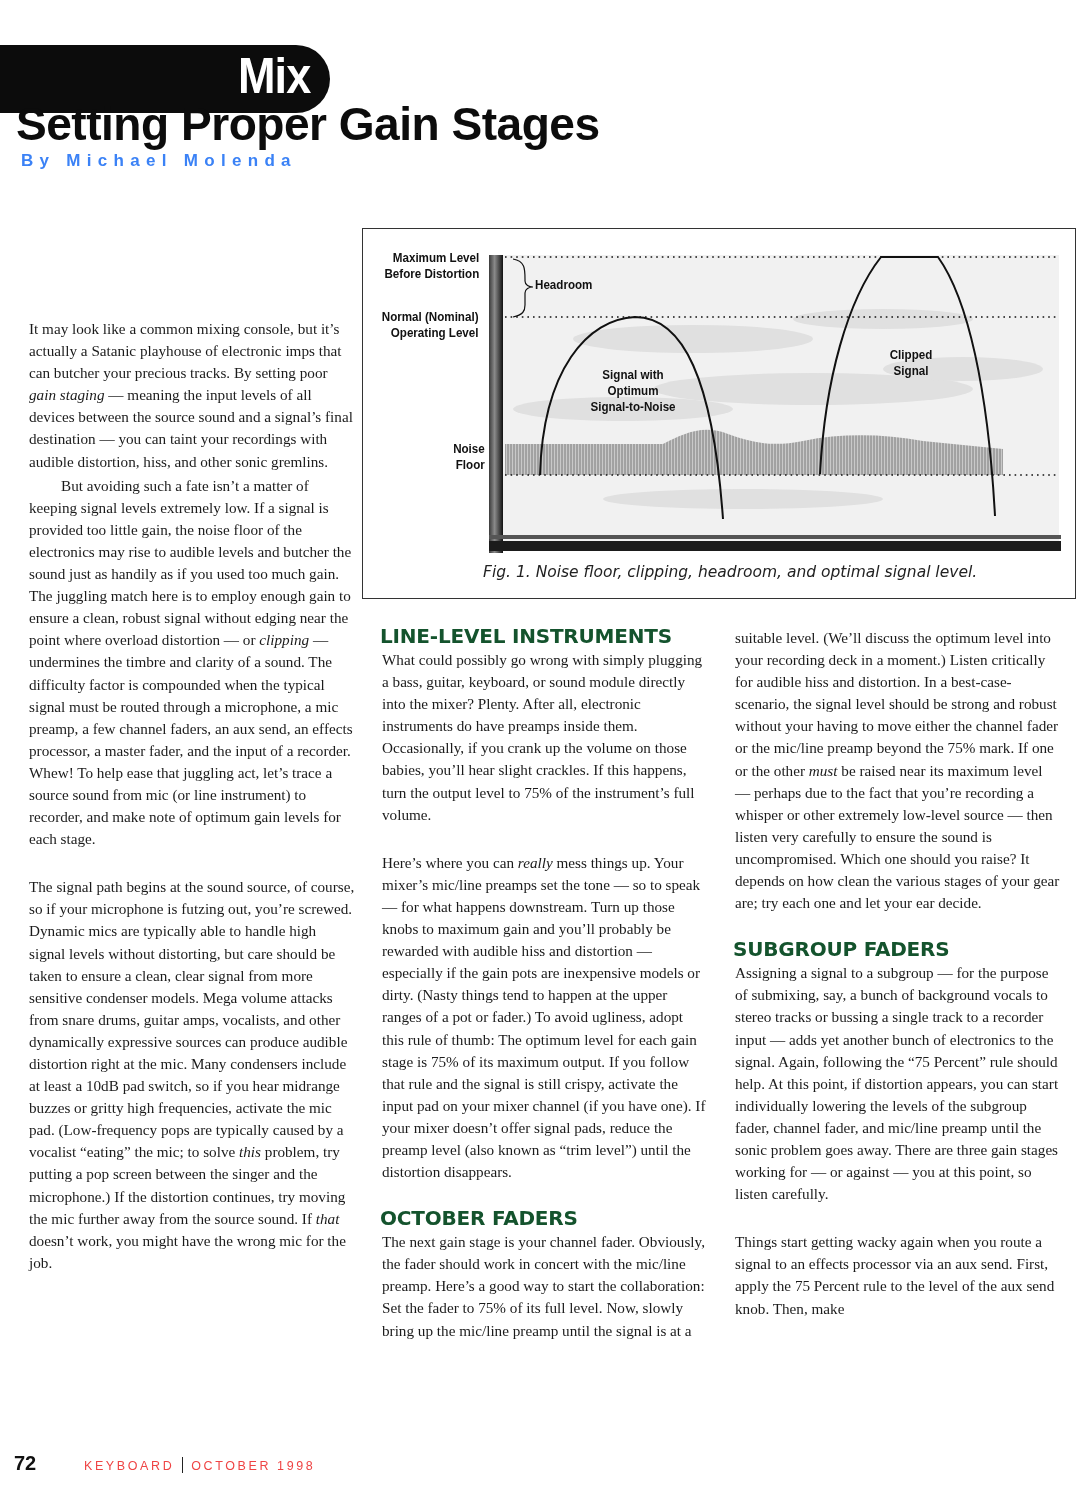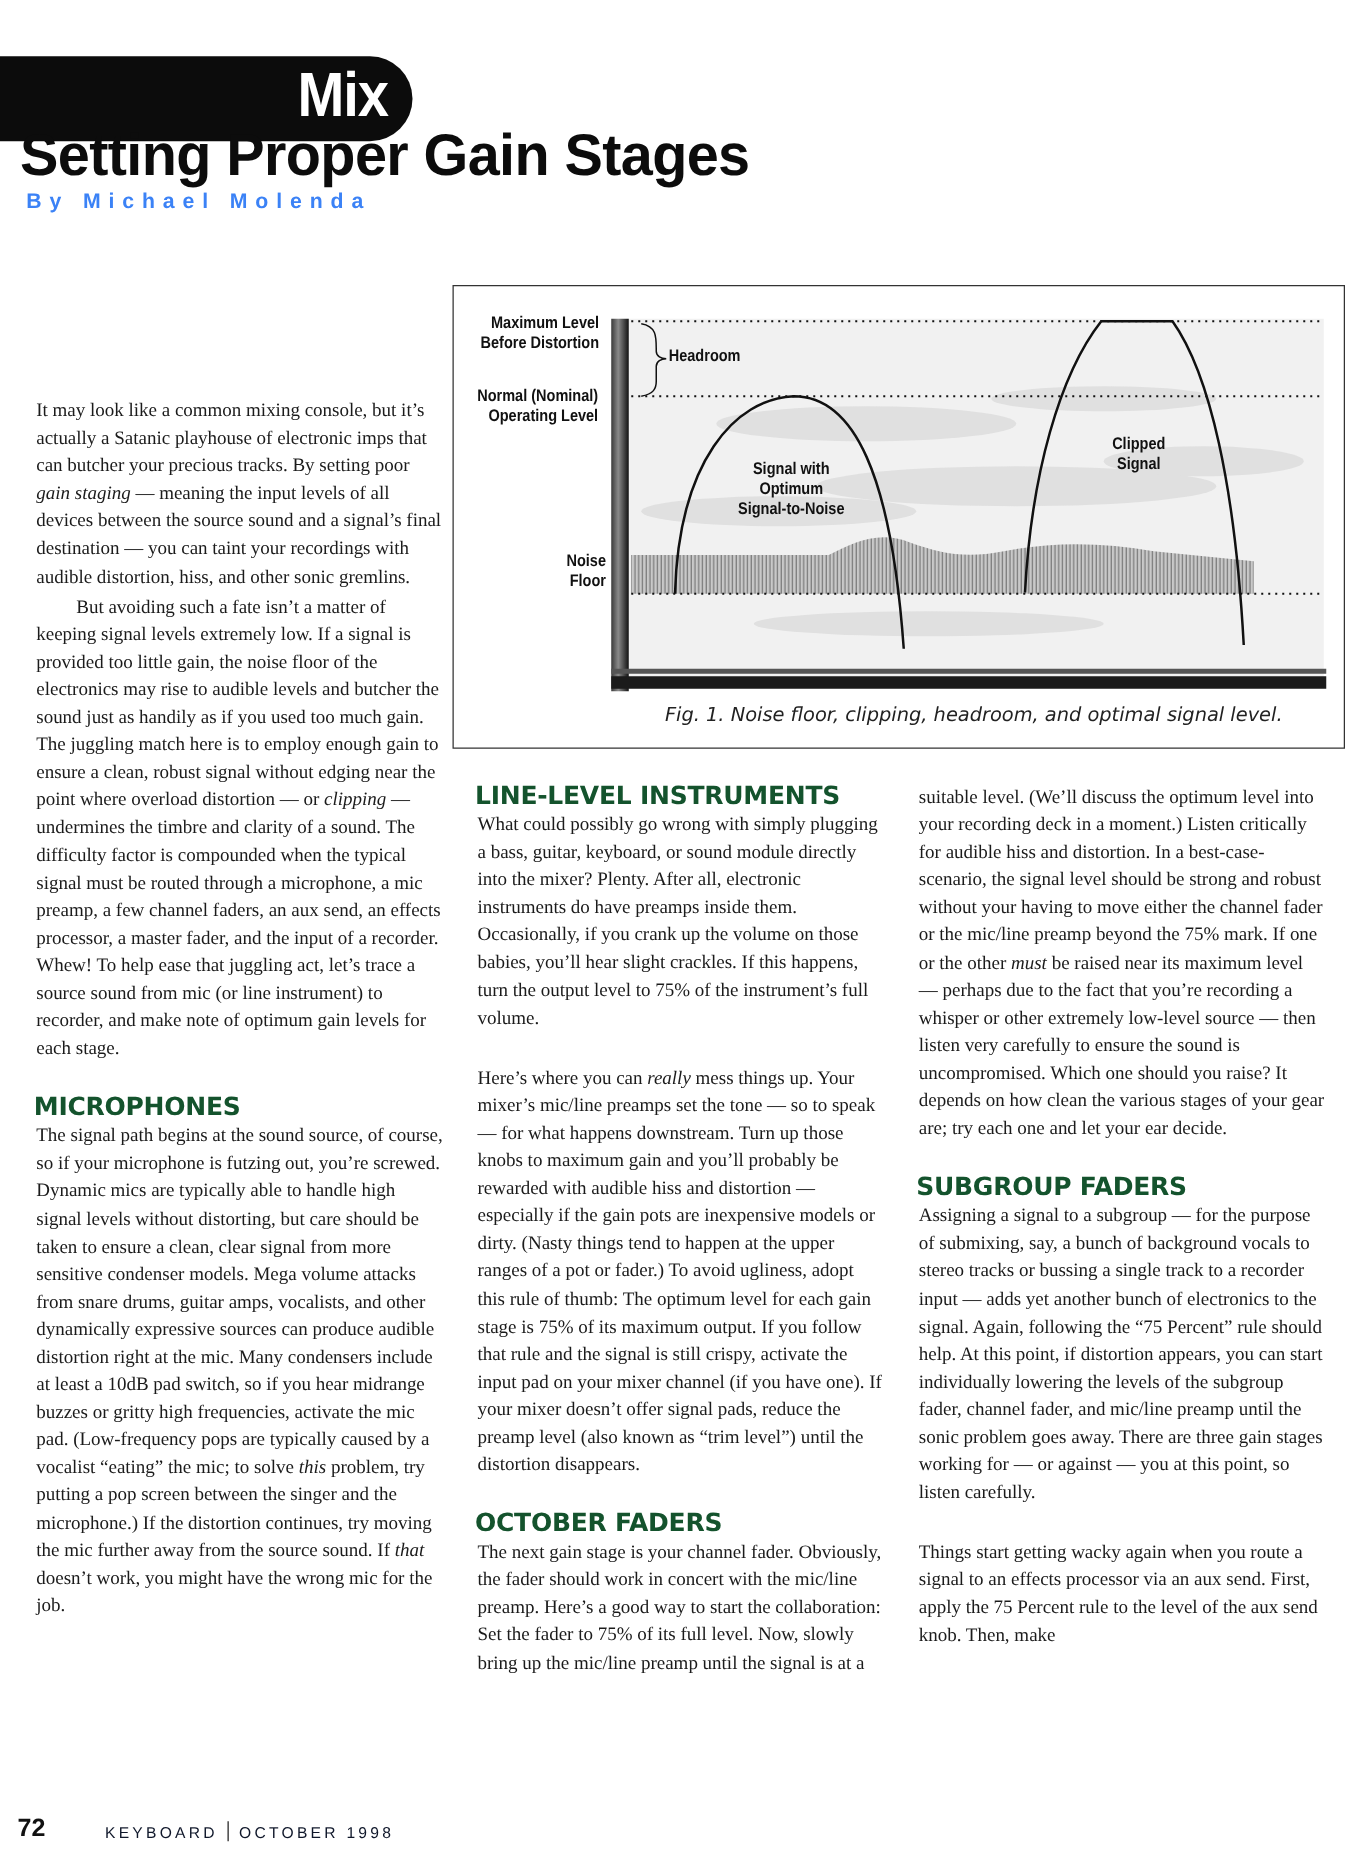--- a/index.html
+++ b/index.html
@@ -49,30 +49,30 @@
       position: absolute; font-family: "Liberation Sans", sans-serif; font-weight: bold;
       font-size: 13.5px; line-height: 16px; color: #111; text-align: right;
       transform: scaleX(0.86); transform-origin: right;
     }
     .fig-inner-label {
       position: absolute; font-family: "Liberation Sans", sans-serif; font-weight: bold;
       font-size: 13.5px; line-height: 16px; color: #111; text-align: center;
       transform: scaleX(0.86);
     }
     .caption {
-      position: absolute; left: 0; right: 0; top: 334px; text-align: center;
+      position: absolute; left: 0; right: 0; top: 334px; text-align: left;
       font-style: italic; font-size: 15.5px; color: #222; padding-left: 120px;
     }
     .footer-page {
       position: absolute; left: 14px; top: 1452px;
       font-family: "Liberation Sans", sans-serif; font-weight: bold; font-size: 20px; color: #111;
     }
     .footer-pub {
       position: absolute; left: 84px; top: 1457px;
-      font-family: "Liberation Sans", sans-serif; font-size: 12.5px; letter-spacing: 2.6px; color: #0f172a;
+      font-family: "Liberation Sans", sans-serif; font-size: 12.5px; letter-spacing: 2.6px; color: #ef4444;
     }
     .footer-pub .sep { display: inline-block; width: 1px; height: 16px; background: #222; vertical-align: -3px; margin: 0 8px; }
   </style>
 </head>
 <body>
 
 <div class="section-tab">
   <span>Mix</span>
 </div>
 
@@ -147,21 +147,20 @@
     <div>Signal</div>
   </div>
 
   <div class="caption">Fig. 1. Noise floor, clipping, headroom, and optimal signal level.</div>
 </div>
 
 <div class="col" id="col1">
   <p><span>It may look like a common mixing console, but it’s actually a Satanic playhouse of electronic imps that can butcher your precious tracks. By setting poor </span><em>gain staging</em><span> — meaning the input levels of all devices between the source sound and a signal’s final destination — you can taint your recordings with audible distortion, hiss, and other sonic gremlins.</span></p>
   <p class="indent"><span>But avoiding such a fate isn’t a matter of keeping signal levels extremely low. If a signal is provided too little gain, the noise floor of the electronics may rise to audible levels and butcher the sound just as handily as if you used too much gain. The juggling match here is to employ enough gain to ensure a clean, robust signal without edging near the point where overload distortion — or </span><em>clipping</em><span> — undermines the timbre and clarity of a sound. The difficulty factor is compounded when the typical signal must be routed through a microphone, a mic preamp, a few channel faders, an aux send, an effects processor, a master fader, and the input of a recorder. Whew! To help ease that juggling act, let’s trace a source sound from mic (or line instrument) to recorder, and make note of optimum gain levels for each stage.</span></p>
   <div class="gap"></div>
-  <h3>MICROPHONES</h3>
   <p><span>The signal path begins at the sound source, of course, so if your microphone is futzing out, you’re screwed. Dynamic mics are typically able to handle high signal levels without distorting, but care should be taken to ensure a clean, clear signal from more sensitive condenser models. Mega volume attacks from snare drums, guitar amps, vocalists, and other dynamically expressive sources can produce audible distortion right at the mic. Many condensers include at least a 10dB pad switch, so if you hear midrange buzzes or gritty high frequencies, activate the mic pad. (Low-frequency pops are typically caused by a vocalist “eating” the mic; to solve </span><em>this</em><span> problem, try putting a pop screen between the singer and the microphone.) If the distortion continues, try moving the mic further away from the source sound. If </span><em>that</em><span> doesn’t work, you might have the wrong mic for the job.</span></p>
 </div>
 
 <div class="col" id="col2">
   <h3>LINE-LEVEL INSTRUMENTS</h3>
   <p>What could possibly go wrong with simply plugging a bass, guitar, keyboard, or sound module directly into the mixer? Plenty. After all, electronic instruments do have preamps inside them. Occasionally, if you crank up the volume on those babies, you’ll hear slight crackles. If this happens, turn the output level to 75% of the instrument’s full volume.</p>
   <div class="gap"></div>
   <p><span>Here’s where you can </span><em>really</em><span> mess things up. Your mixer’s mic/line preamps set the tone — so to speak — for what happens downstream. Turn up those knobs to maximum gain and you’ll probably be rewarded with audible hiss and distortion — especially if the gain pots are inexpensive models or dirty. (Nasty things tend to happen at the upper ranges of a pot or fader.) To avoid ugliness, adopt this rule of thumb: The optimum level for each gain stage is 75% of its maximum output. If you follow that rule and the signal is still crispy, activate the input pad on your mixer channel (if you have one). If your mixer doesn’t offer signal pads, reduce the preamp level (also known as “trim level”) until the distortion disappears.</span></p>
   <div class="gap"></div>
   <h3>OCTOBER FADERS</h3>

